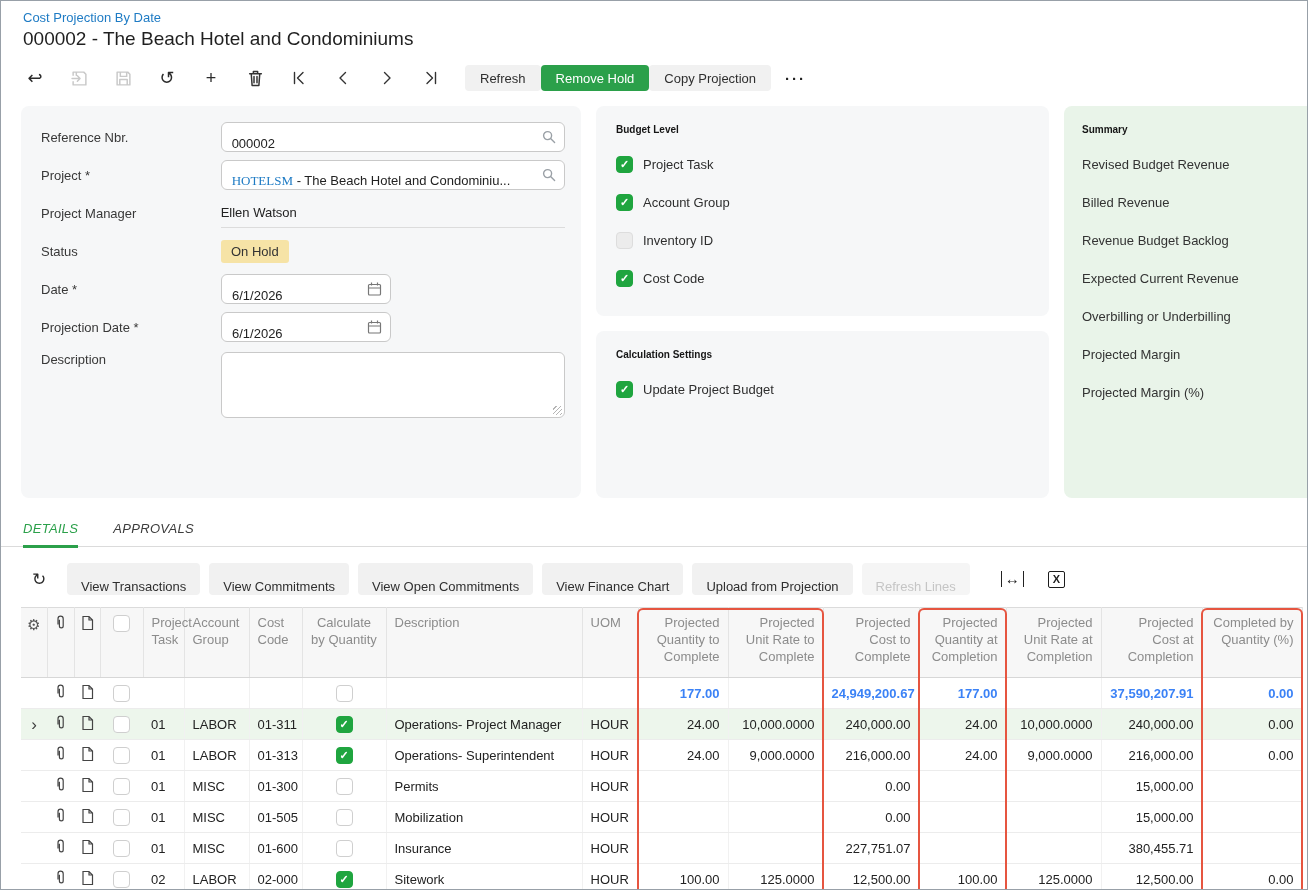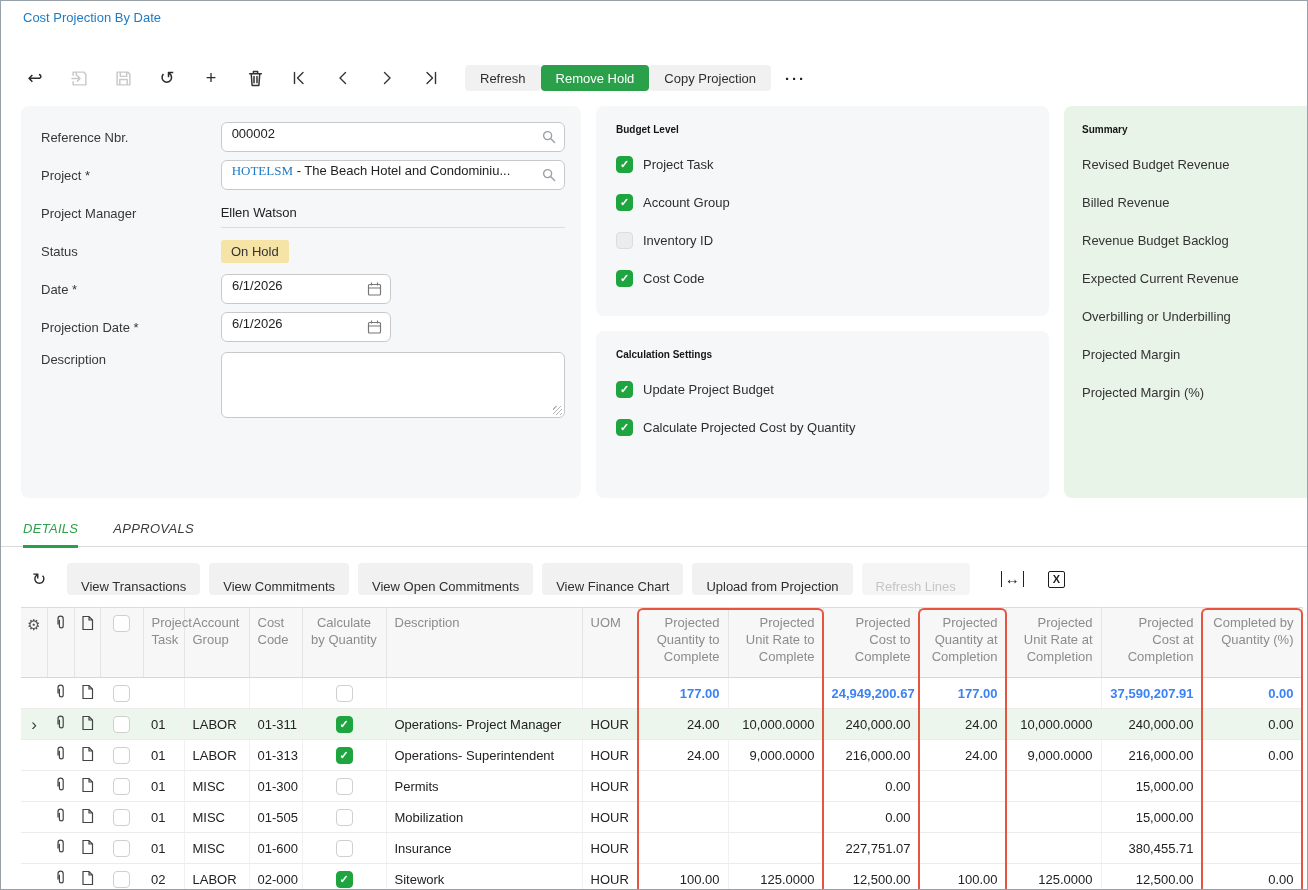--- a/index.html
+++ b/index.html
@@ -27,22 +27,22 @@
   .panel { position:absolute; background:var(--panel-bg); border-radius:8px; }
   .panel-left    { left:20px;  top:105px; width:560px; height:392px; padding:12px 16px 0 20px; }
   .panel-budget  { left:595px; top:105px; width:453px; height:210px; padding:18px 20px 0 20px; }
   .panel-calc    { left:595px; top:330px; width:453px; height:167px; padding:18px 20px 0 20px; }
   .panel-summary { left:1063px; top:105px; width:246px; height:392px; background:var(--summary-bg);
                    border-radius:8px 0 0 8px; padding:18px 0 0 18px; }
   .section-title { font-size:10px; font-weight:bold; color:#161616; }
   
   .frow { display:flex; align-items:center; height:38px; }
   .flabel { width:180px; color:#383838; }
-  .input { position:relative; display:flex; align-items:center; height:30px; width:345px;
-           background:#fff; border:1px solid #C9C9C9; border-radius:6px; padding:0 28px 8px 10px; }
+  .input { position:relative; display:flex; align-items:flex-end; height:30px; width:345px;
+           background:#fff; border:1px solid #C9C9C9; border-radius:6px; padding:0 28px 0 10px; }
   .input.date { width:170px; }
   .input .val { white-space:nowrap; overflow:hidden; text-overflow:ellipsis; color:#222; }
   .input .link { color:var(--link);font-family:Liberation Serif, serif; }
   .input .ric { position:absolute; right:8px; top:50%; transform:translateY(-50%); display:flex; }
   .plain { width:345px; height:30px; display:flex; align-items:center; border-bottom:1px solid #DCDCDC; color:#222; }
   .badge { background:var(--status-bg); color:#333; border-radius:3px; padding:4px 10px; }
   .frow.ta { align-items:flex-start; height:auto; margin-top:6px; }
   .textarea { position:relative; width:345px; height:66px; background:#fff; border:1px solid #C9C9C9; border-radius:6px; }
   .textarea::after { content:""; position:absolute; right:2px; bottom:2px; width:9px; height:9px;
            background:repeating-linear-gradient(135deg, transparent 0 2px, #b5b5b5 2px 3px); }
@@ -94,20 +94,21 @@
   td.cbcell .cb { margin:0 auto; display:flex; }
   .gear { font-size:15px; color:#555; cursor:pointer; }
   .overlay { position:absolute; border:2px solid var(--red); border-radius:6px; pointer-events:none; z-index:5; }
 </style>
 </head>
 <body>
 
 <div class="page" style="--green: #2BA04A; --cb-green: #1FA53F; --link: #1E7BC4; --red: #E65540; --status-bg: #F6E3A6; --summary-bg: #E9F4E9; --panel-bg: #F6F7F8;">
 
   <div class="breadcrumb">Cost Projection By Date</div>
+  <div class="page-title">000002 - The Beach Hotel and Condominiums</div>
 
   <div class="toolbar">
     <span id="tb-icons" style="display:flex">
         <span class="tbi">↩</span>
         <span class="tbi disabled">
           <svg width="17" height="17" viewBox="0 0 16 16">
             <path fill="none" stroke="#c9c9c9" stroke-width="1.4" stroke-linecap="round" stroke-linejoin="round" d="M2 5 v-3 h10 l2 2 v10 h-12 v-3 M5 2 v3 M1 8 h7 M6 5.5 L8.5 8 L6 10.5"></path>
           </svg>
         </span>
         <span class="tbi disabled">
@@ -237,24 +238,20 @@
         </div>
       </div>
   </div>
 
   <div class="panel panel-calc">
     <div class="section-title">Calculation Settings</div>
     <div class="opts" id="calc-options">
         <div class="opt">
           <span class="cb checked"></span>
           <span class="lbl">Update Project Budget</span>
-        </div>
-        <div class="opt">
-          <span class="cb checked"></span>
-          <span class="lbl">Calculate Projected Cost by Quantity</span>
         </div>
       </div>
   </div>
 
   <div class="panel panel-summary">
     <div class="section-title">Summary</div>
     <div id="summary-items">
         <div class="sum-item">Revised Budget Revenue</div>
         <div class="sum-item">Billed Revenue</div>
         <div class="sum-item">Revenue Budget Backlog</div>

